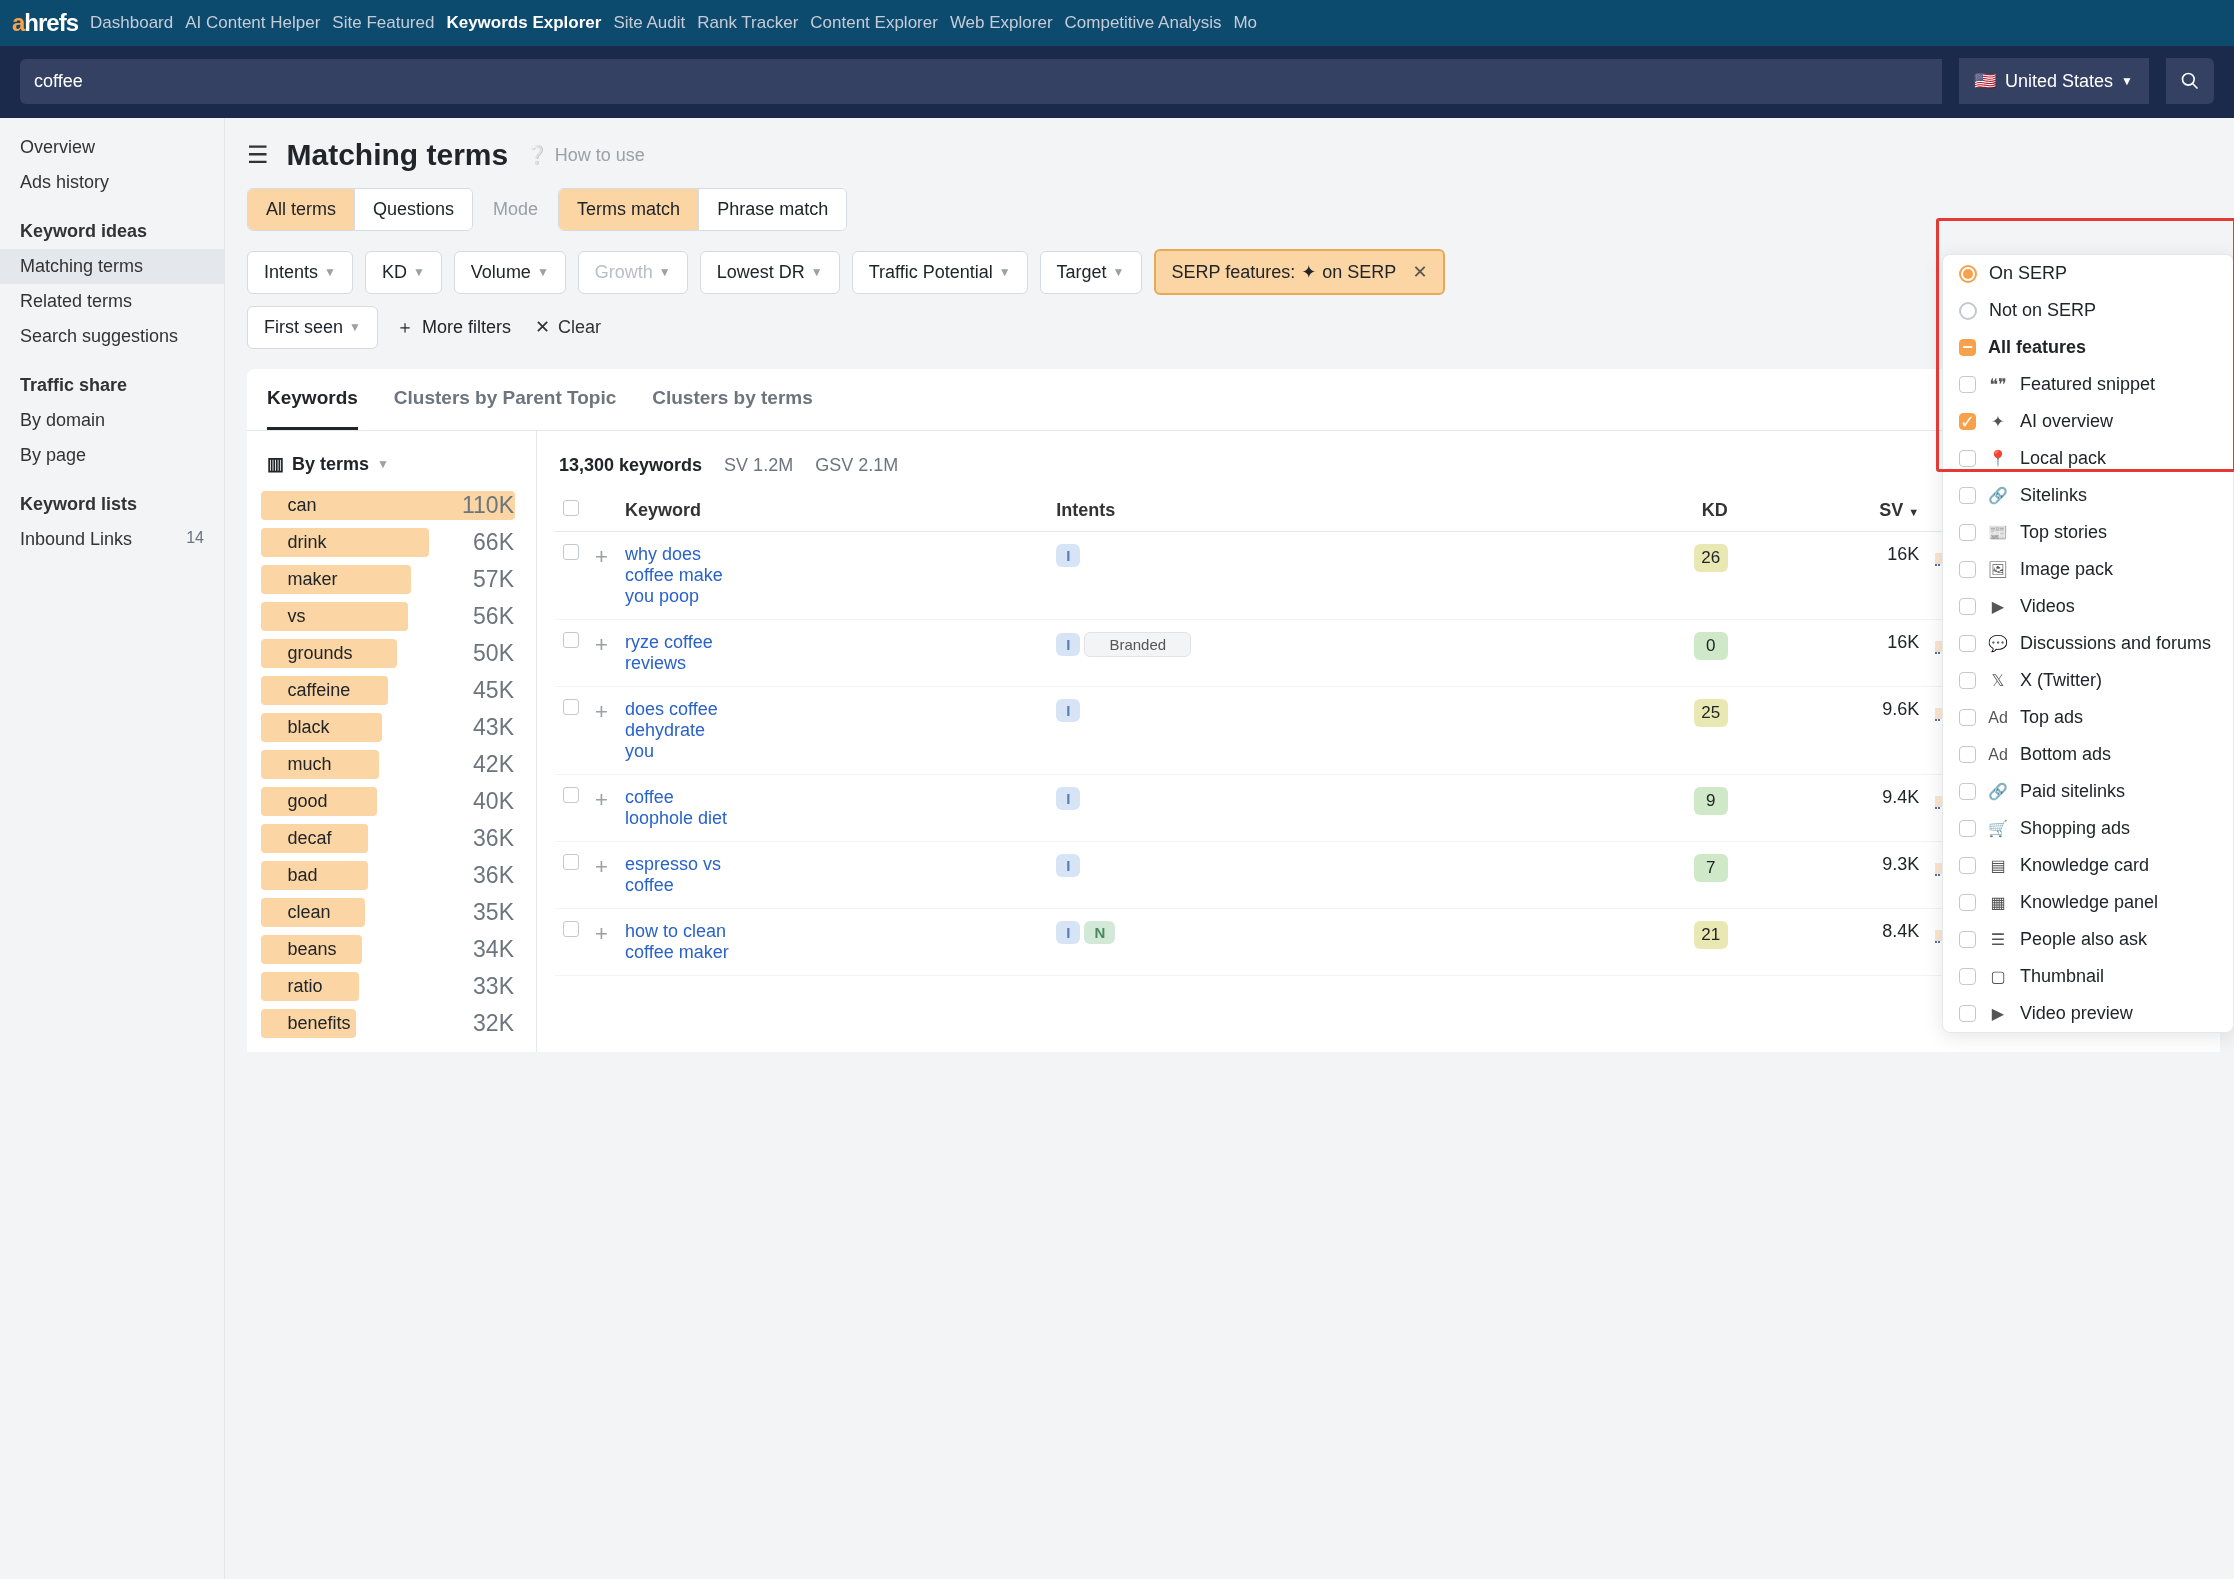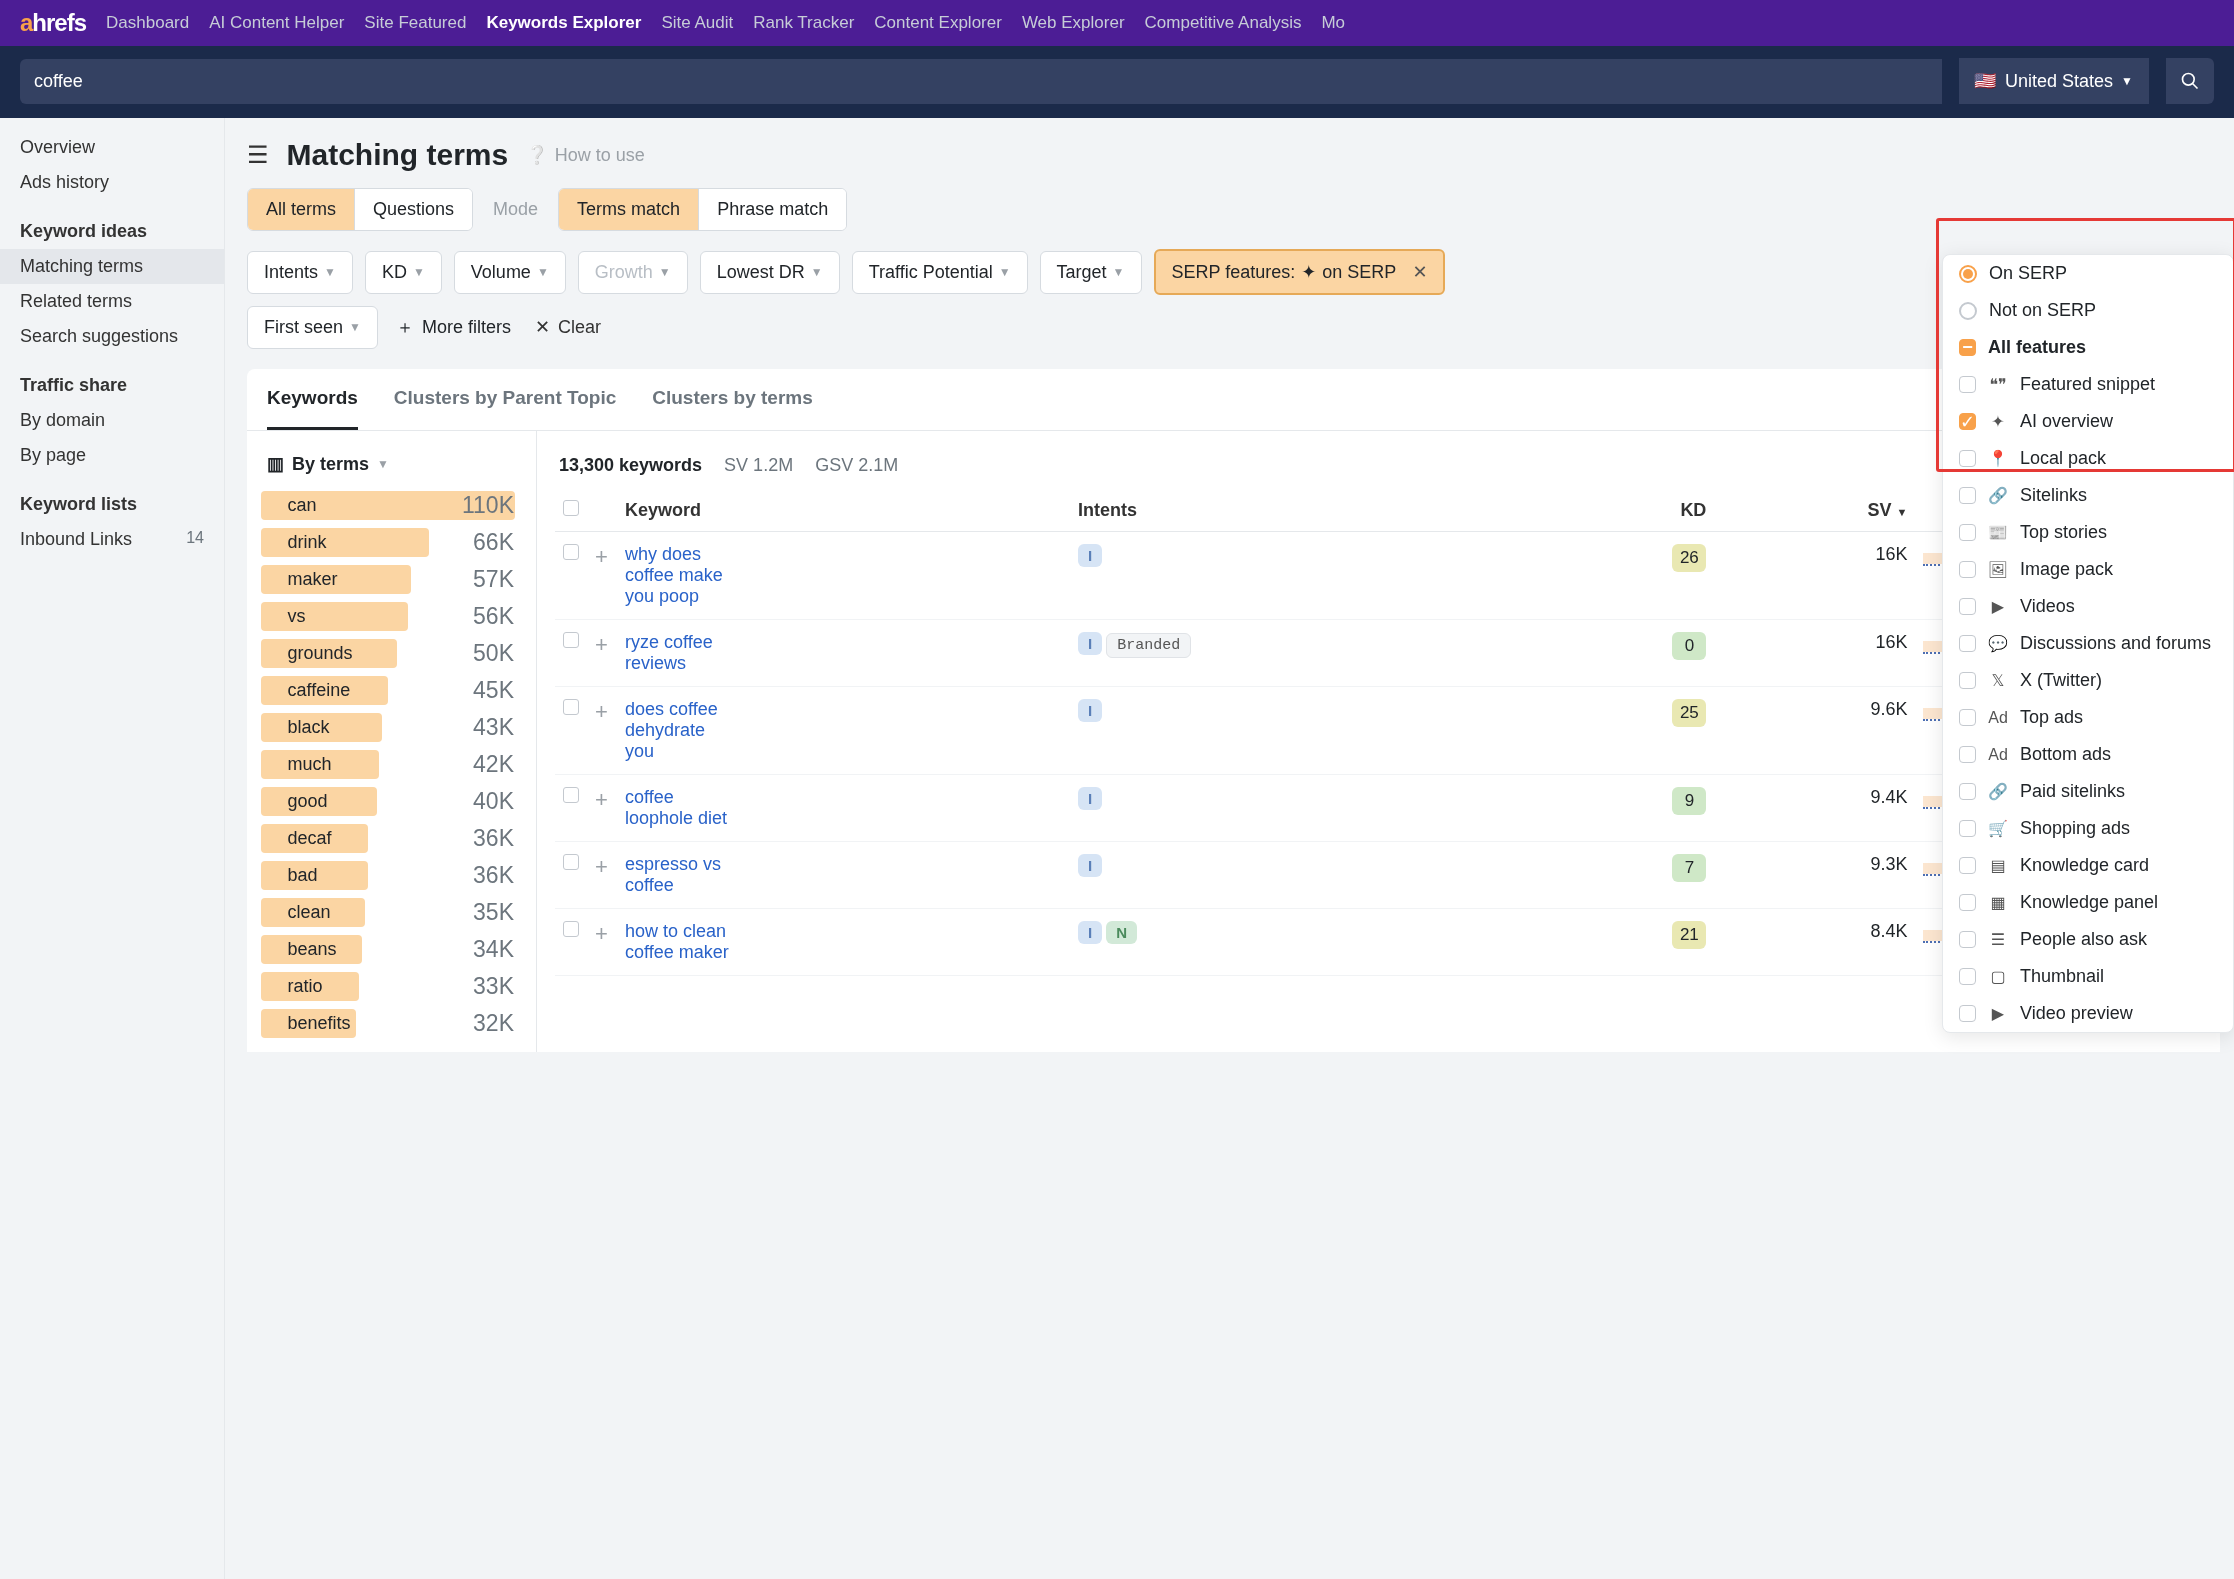--- a/index.html
+++ b/index.html
@@ -1,25 +1,25 @@
 <!DOCTYPE html>
 <html><head>
 <meta charset="utf-8">
 <style>
   * { box-sizing: border-box; margin: 0; padding: 0; font-family: -apple-system, BlinkMacSystemFont, "Segoe UI", Helvetica, Arial, sans-serif; }
   body { background: #f2f4f6; color: #212529; overflow-x: hidden; }
 
   
   .topnav {
-    background: #4c1d95;
+    background: #0c4a6e;
     display: flex;
     align-items: center;
-    padding: 0 20px;
+    padding: 0 12px;
     height: 46px;
-    gap: 20px;
+    gap: 12px;
   }
   .logo { color: #f8a14a; font-weight: 700; font-size: 24px; letter-spacing: -1px; }
   .logo .h { color: #fff; }
   .nav-item {
     color: #c6ccd7;
     font-size: 17px;
     cursor: pointer;
     white-space: nowrap;
   }
   .nav-item.active { color: #fff; font-weight: 600; }
@@ -234,24 +234,23 @@
     font-size: 15px;
     font-weight:600;
     margin-right: 4px;
   }
   .intent-badge.n { background: #d2e9d8; color:#4a8a5c; }
   .branded-badge {
     display:inline-block;
     background:#f2f4f6;
     border:1px solid #e0e3e7;
     border-radius: 6px;
-    padding: 3px 10px;
+    padding: 3px 24px;
     font-size: 15px;
     color:#555;
-    font-family:Liberation Mono, monospace;
   }
   .kd-badge {
     display:inline-block;
     min-width:34px;
     text-align:center;
     border-radius:6px;
     padding: 4px 6px;
     font-size: 17px;
     font-weight:500;
   }

